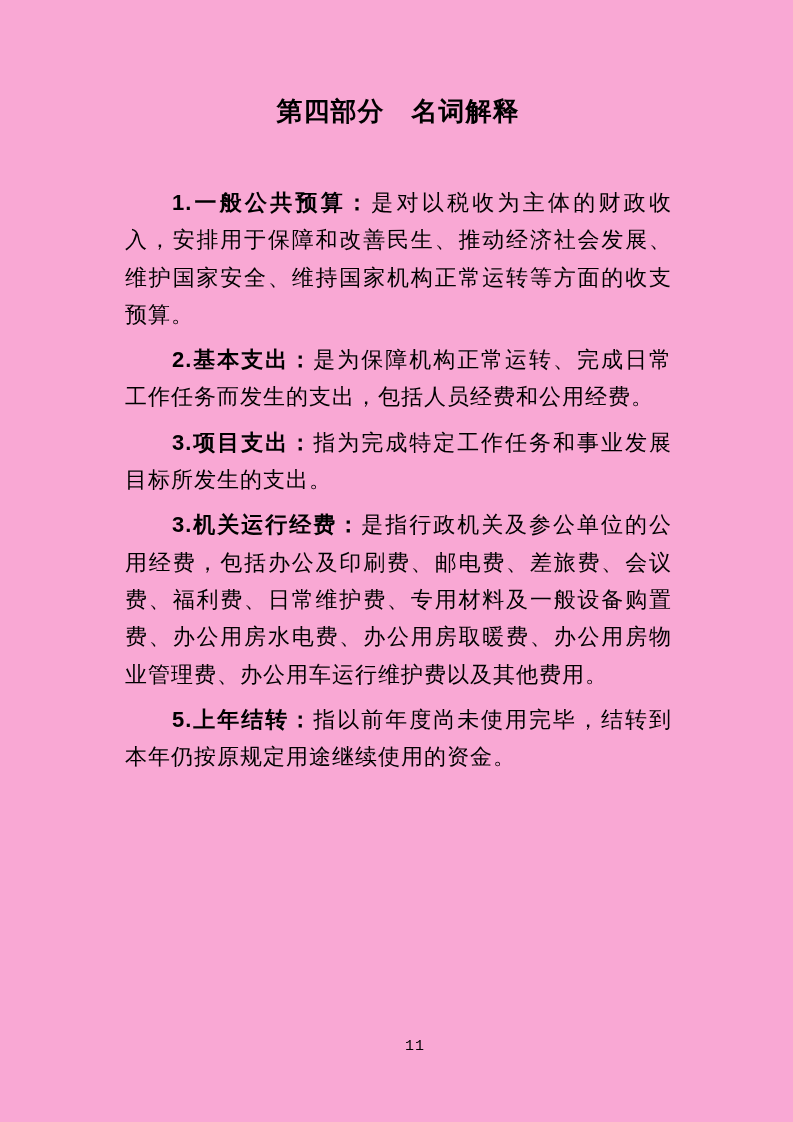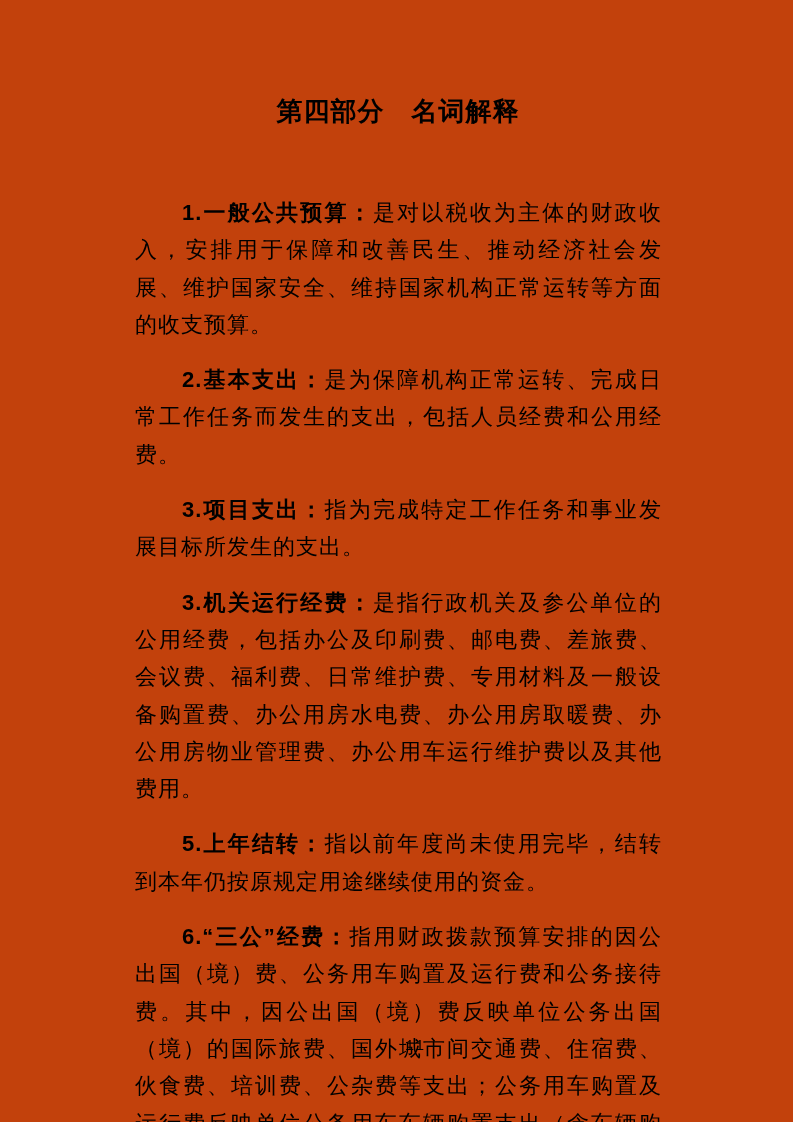--- a/index.html
+++ b/index.html
@@ -4,21 +4,21 @@
 <style>
   html, body {
     margin: 0;
     padding: 0;
     background: #e8e8e8;
   }
   .page {
     position: relative;
     width: 793px;
     height: 1122px;
-    background: #c2410c;
+    background: #f9a8d4;
     margin: 0 auto;
     overflow: hidden;
     color: #000000;
     font-family: "Liberation Serif", "DejaVu Serif", serif;
   }
   .doc-title {
     position: absolute;
     top: 94px;
     left: 117px;
     width: 562px;
@@ -34,21 +34,21 @@
     position: absolute;
     top: 176px;
     left: 117px;
     width: 563px;
     font-size: 22px;
     line-height: 37.3px;
     letter-spacing: 1px;
     text-align: justify;
   }
   .def-paragraph {
-    margin: 18px;
+    margin: 8px;
     text-indent: 47px;
   }
   .def-term {
     font-family: "Liberation Sans", "DejaVu Sans", sans-serif;
     font-weight: 700;
   }
   .def-text {
     font-weight: 400;
   }
   .page-number {
@@ -72,19 +72,18 @@
     <p class="def-paragraph"><b class="def-term">1.一般公共预算：</b><span class="def-text">是对以税收为主体的财政收入，安排用于保障和改善民生、推动经济社会发展、维护国家安全、维持国家机构正常运转等方面的收支预算。</span></p>
 
     <p class="def-paragraph"><b class="def-term">2.基本支出：</b><span class="def-text">是为保障机构正常运转、完成日常工作任务而发生的支出，包括人员经费和公用经费。</span></p>
 
     <p class="def-paragraph"><b class="def-term">3.项目支出：</b><span class="def-text">指为完成特定工作任务和事业发展目标所发生的支出。</span></p>
 
     <p class="def-paragraph"><b class="def-term">3.机关运行经费：</b><span class="def-text">是指行政机关及参公单位的公用经费，包括办公及印刷费、邮电费、差旅费、会议费、福利费、日常维护费、专用材料及一般设备购置费、办公用房水电费、办公用房取暖费、办公用房物业管理费、办公用车运行维护费以及其他费用。</span></p>
 
     <p class="def-paragraph"><b class="def-term">5.上年结转：</b><span class="def-text">指以前年度尚未使用完毕，结转到本年仍按原规定用途继续使用的资金。</span></p>
 
-    <p class="def-paragraph"><b class="def-term">6.“三公”经费：</b><span class="def-text">指用财政拨款预算安排的因公出国（境）费、公务用车购置及运行费和公务接待费。其中，因公出国（境）费反映单位公务出国（境）的国际旅费、国外城市间交通费、住宿费、伙食费、培训费、公杂费等支出；公务用车购置及运行费反映单位公务用车车辆购置支出（含车辆购置税）、燃料费、维修费、过路过桥费、保险费、安全奖励费用等支出；公务接待费反映单位为执行公务或开展业务活动需要合理开支的接待费用。</span></p>
 
   </div>
 
   <div class="page-number">11</div>
 
 </div>
 
 </body></html>

